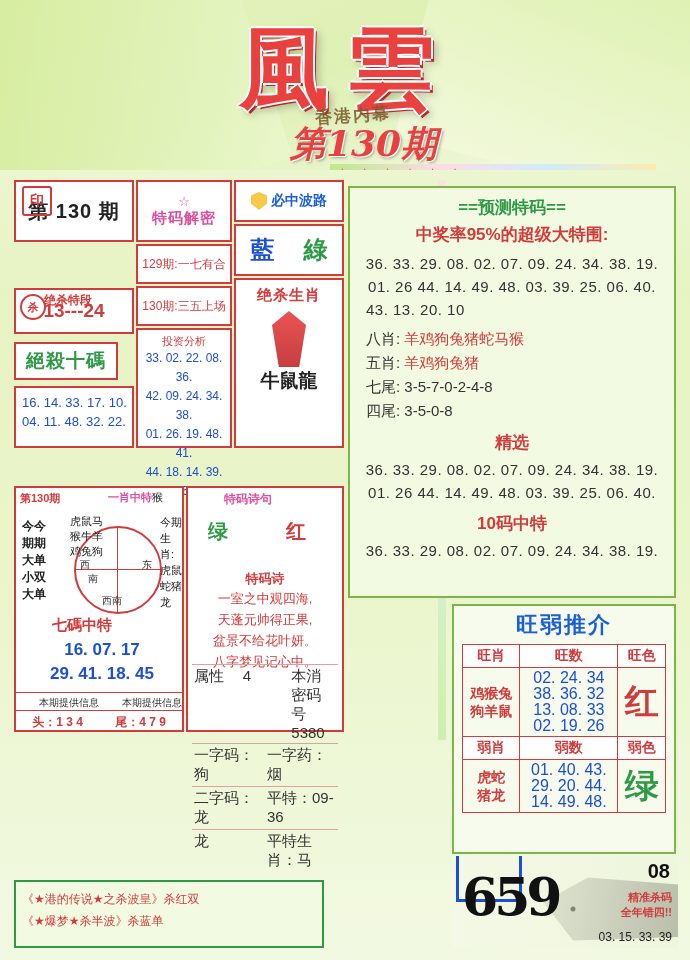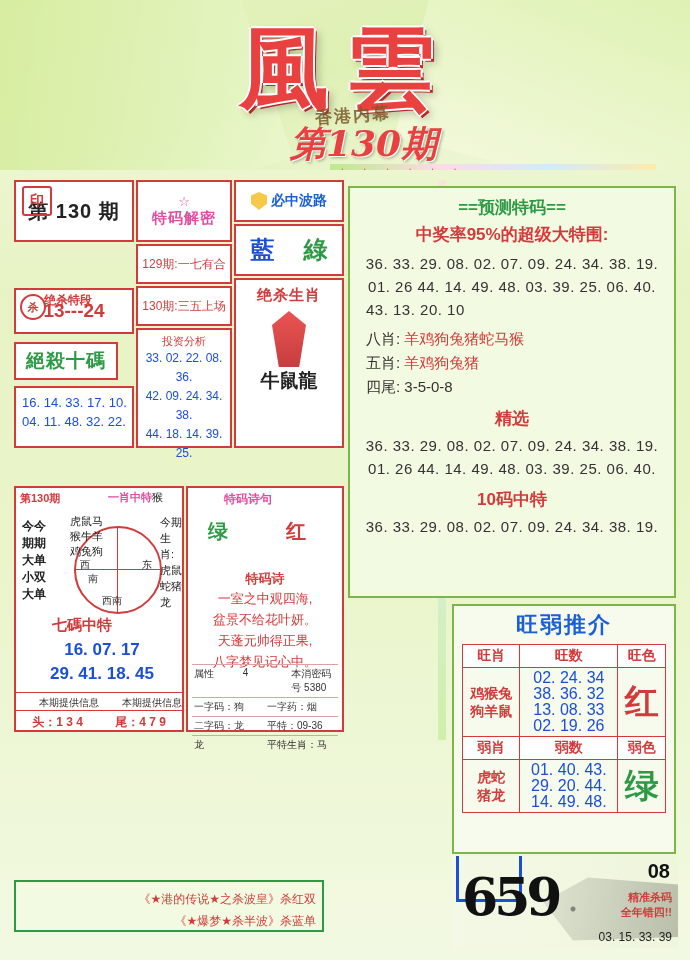--- a/index.html
+++ b/index.html
@@ -241,38 +241,38 @@
   }
   .poem-ttl{
     position:absolute;left:0;top:82px;width:154px;text-align:center;
     font-size:13px;font-weight:bold;color:#d23b3b;
   }
   .poem-body{
     position:absolute;left:0;top:100px;width:154px;text-align:center;
     font-size:13px;color:#d23b3b;line-height:21px;
   }
   .poem-tbl{
-    position:absolute;left:4px;top:176px;width:146px;font-size:10px;color:#333;
+    position:absolute;left:4px;top:176px;width:146px;font-size:15px;color:#333;
   }
   .poem-tbl .r{display:flex;border-top:1px solid #e0a0a0;}
   .poem-tbl .r div{flex:1;padding:2px 2px;}
   
   .formula{
     left:14px;width:420px;height:26px;
     display:flex;align-items:center;
     font-size:14px;color:#1b4fd6;font-weight:bold;
   }
   .formula .k{color:#1b4fd6;width:92px;}
   .formula .v{color:#d23b3b;}
   
   .bottom-green{
-    left:14px;top:880px;width:310px;height:52px;
+    left:14px;top:880px;width:310px;height:68px;
     border:2px solid #2e9a46;background:#f2fae2;
     padding:6px 6px;box-sizing:border-box;
-    font-size:12px;color:#d23b3b;line-height:22px;text-align:right;
+    font-size:12px;color:#d23b3b;line-height:22px;
   }
   
   .wang-box{
     left:452px;top:604px;width:224px;height:250px;
     border:2px solid #7ab648;background:#f7fbee;
   }
   .wang-hd{
     position:absolute;left:0;top:4px;width:220px;text-align:center;
     font-size:22px;font-weight:bold;color:#1b5fd6;letter-spacing:2px;
   }
@@ -368,20 +368,21 @@
   <div class="box cell-jiemi">
     <div style="color:#e04ea0;font-size:13px;">☆</div>
     <div class="t">特码解密</div>
   </div>
   <div class="box cell-129">129期:一七有合</div>
   <div class="box cell-130">130期:三五上场</div>
   <div class="box cell-touzi">
     <div class="hd">投资分析</div>
     <div class="ln">33. 02. 22. 08. 36.</div>
     <div class="ln">42. 09. 24. 34. 38.</div>
+    <div class="ln">01. 26. 19. 48. 41.</div>
     <div class="ln">44. 18. 14. 39. 25.</div>
   </div>
 
   <div class="box cell-bolu">
     <span class="shield"></span>
     <span class="t">必中波路</span>
   </div>
   <div class="box cell-lanlv">
     <span class="lan">藍</span>
     <span class="lv">綠</span>
@@ -399,20 +400,24 @@
     <div class="numline">01. 26  44. 14. 49. 48. 03. 39. 25. 06. 40.</div>
     <div class="numline" style="text-align:left;padding-left:6px;">43. 13. 20. 10</div>
 
     <div class="xiaoline" style="text-align:left;padding-left:6px;margin-top:6px;">
       <span>八肖:</span>
       <span class="v">羊鸡狗兔猪蛇马猴</span>
     </div>
     <div class="xiaoline" style="text-align:left;padding-left:6px;">
       <span>五肖:</span>
       <span class="v">羊鸡狗兔猪</span>
+    </div>
+    <div class="xiaoline" style="text-align:left;padding-left:6px;">
+      <span>七尾:</span>
+      <span>3-5-7-0-2-4-8</span>
     </div>
     <div class="xiaoline" style="text-align:left;padding-left:6px;">
       <span>四尾:</span>
       <span>3-5-0-8</span>
     </div>
 
     <div class="sec">精选</div>
     <div class="numline">36. 33. 29. 08. 02. 07. 09. 24. 34. 38. 19.</div>
     <div class="numline">01. 26  44. 14. 49. 48. 03. 39. 25. 06. 40.</div>
 
@@ -471,22 +476,22 @@
     </div>
   </div>
 
   <div class="box poem-box">
     <div class="poem-hd">特码诗句</div>
     <div class="poem-lv">绿</div>
     <div class="poem-hong">红</div>
     <div class="poem-ttl">特码诗</div>
     <div class="poem-body">
       <div>一室之中观四海,</div>
+      <div>天蓬元帅得正果,</div>
       <div>盆景不给花叶妍。</div>
-      <div>天蓬元帅得正果,</div>
       <div>八字梦见记心中。</div>
     </div>
     <div class="poem-tbl">
       <div class="r">
         <div>属性</div>
         <div>4</div>
         <div>本消密码号 5380</div>
       </div>
       <div class="r">
         <div>一字码：狗</div>

